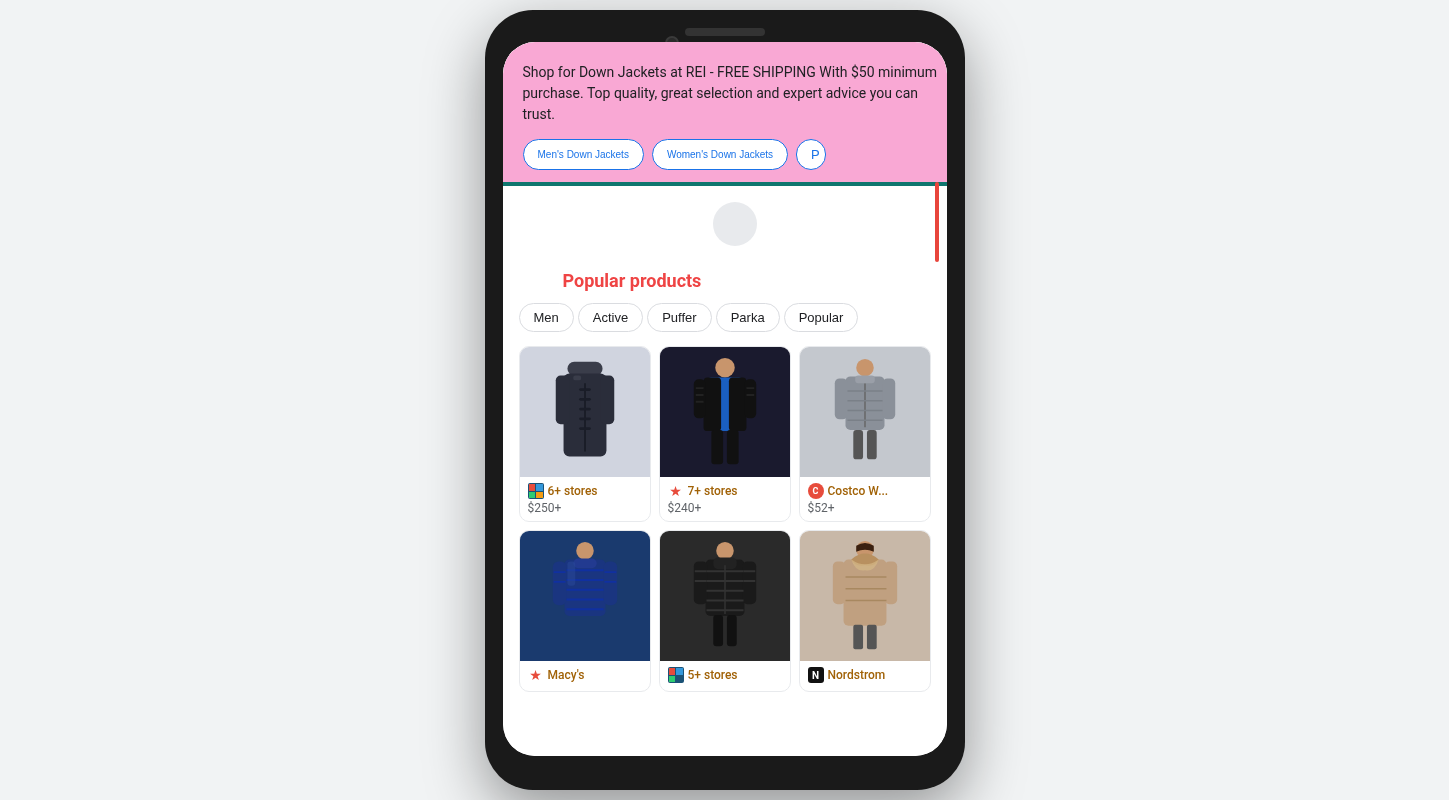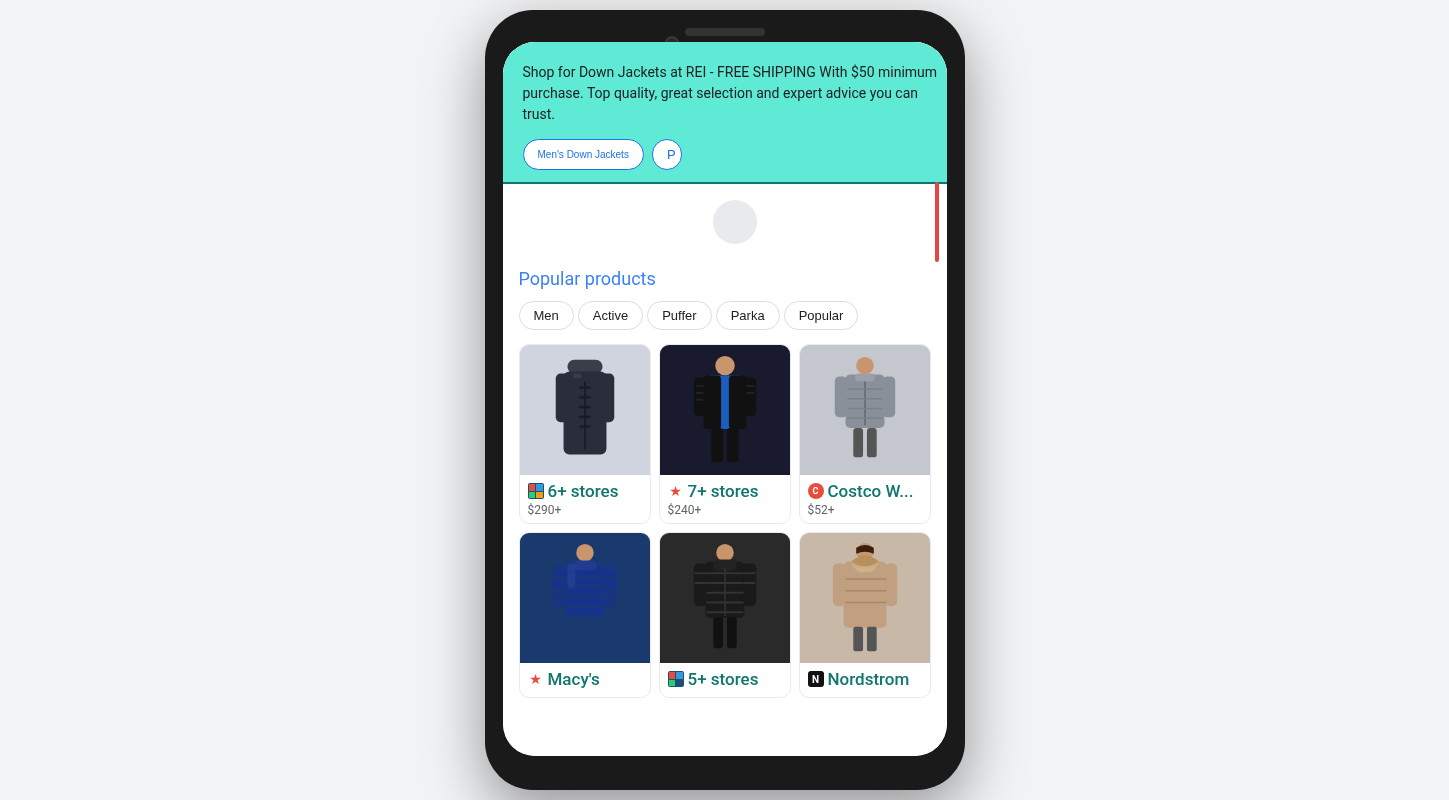--- a/index.html
+++ b/index.html
@@ -71,22 +71,22 @@
       width: 100%;
       height: 100%;
       overflow: hidden;
       background: #fff;
       border-radius: 32px;
     }
 
     
     .ad-section {
       padding: 20px 8px 12px 20px;
-      background: #5eead4;
-      border-bottom: 2px solid #0f766e;
+      background: #f9a8d4;
+      border-bottom: 4px solid #0f766e;
     }
 
     .ad-text {
       font-size: 14px;
       color: #202124;
       line-height: 1.5;
       margin-bottom: 14px;
     }
 
     .ad-links {
@@ -133,23 +133,24 @@
     }
 
     
     .products-section {
       padding: 0 16px;
       background: #fff;
     }
 
     .products-title {
       font-size: 18px;
-      font-weight: 400;
-      color: #3b82f6;
+      font-weight: 700;
+      color: #ef4444;
       padding: 14px 0 12px 0;
+      margin-left: 44px;
     }
 
     
     .filter-chips {
       display: flex;
       gap: 4px;
       margin-bottom: 14px;
       overflow: hidden;
     }
 
@@ -269,22 +270,22 @@
       color: #fff;
       display: flex;
       align-items: center;
       justify-content: center;
       font-size: 10px;
       font-weight: bold;
       border-radius: 3px;
     }
 
     .store-name {
-      font-size: 17px;
-      color: #0f766e;
+      font-size: 12px;
+      color: #a16207;
       font-weight: 500;
       white-space: nowrap;
       overflow: hidden;
       text-overflow: ellipsis;
     }
 
     .price-text {
       font-size: 12px;
       color: #5f6368;
       margin-top: 2px;
@@ -302,20 +303,21 @@
 
   <div class="phone-screen">
     <div class="scrollbar-indicator"></div>
 
     <div class="screen-content">
 
       <div class="ad-section">
         <p class="ad-text">Shop for Down Jackets at REI - FREE SHIPPING With $50 minimum purchase. Top quality, great selection and expert advice you can trust.</p>
         <div class="ad-links">
           <button class="ad-link-btn">Men's Down Jackets</button>
+          <button class="ad-link-btn">Women's Down Jackets</button>
           <button class="ad-link-btn-partial">P</button>
         </div>
       </div>
 
       <div style="display:flex; justify-content:flex-start; padding: 6px 0 0 80px;">
         <div class="scroll-circle"></div>
       </div>
 
       <div class="products-section">
         <h2 class="products-title">Popular products</h2>
@@ -350,21 +352,21 @@
             <div class="product-info">
               <div class="store-info">
                 <div class="store-logo multi-logo">
                   <span></span>
                     <span></span>
                     <span></span>
                     <span></span>
                 </div>
                 <span class="store-name">6+ stores</span>
               </div>
-              <div class="price-text">$290+</div>
+              <div class="price-text">$250+</div>
             </div>
           </div>
 
           <div class="product-card jacket-2">
             <div class="product-image" style="background:#1a1a2e; position:relative; overflow:hidden;">
 
               <svg class="jacket-svg" viewBox="0 0 80 120" fill="none" xmlns="http://www.w3.org/2000/svg">
 
                 <circle cx="40" cy="14" r="10" fill="#c8956c"></circle>
 

